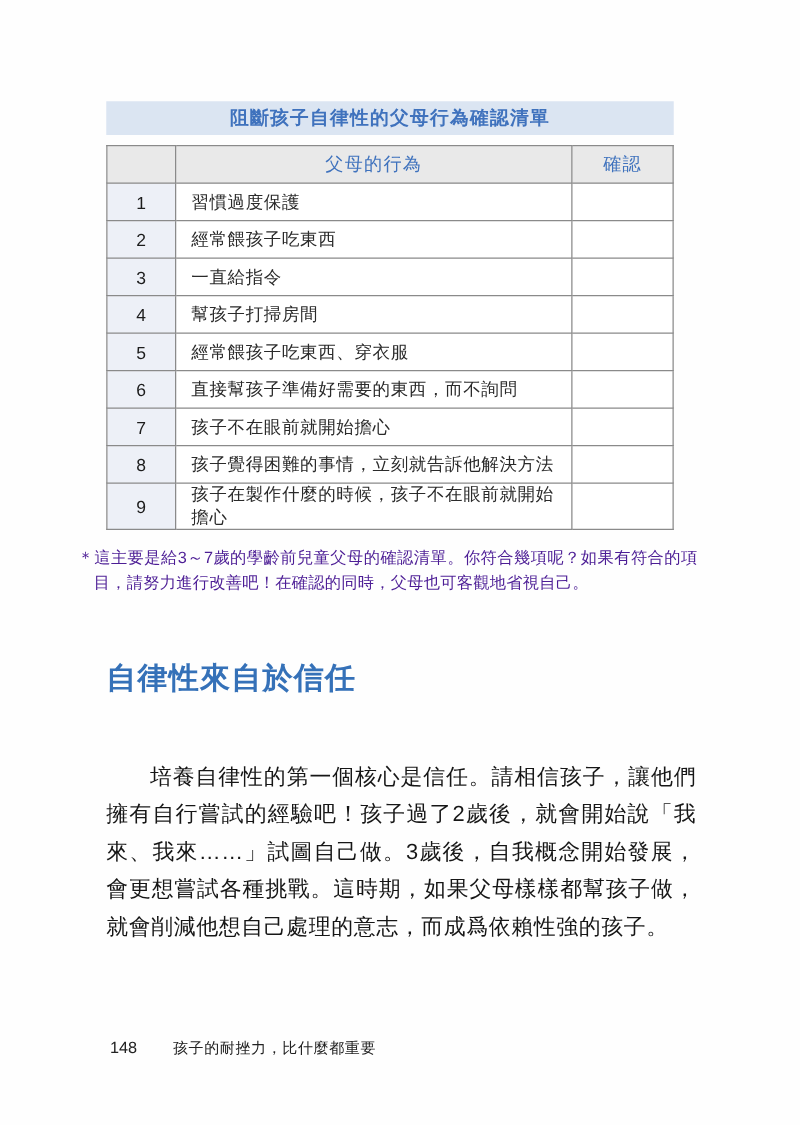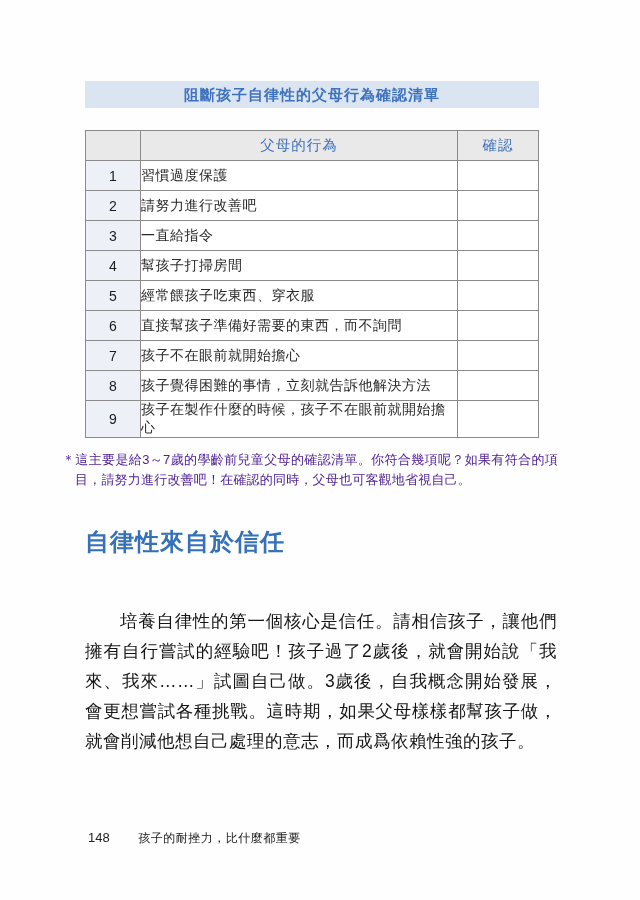--- a/index.html
+++ b/index.html
@@ -24,39 +24,39 @@
   
   .checklist{position:absolute;top:81px;left:85px;width:454px;}
   .title-bar{
     background:var(--title-bar-bg);
     color:var(--accent-blue);
     font-size:15px;font-weight:bold;letter-spacing:1px;
     text-align:center;height:27px;line-height:27px;
   }
   table{
     border-collapse:collapse;table-layout:fixed;
-    width:100%;margin-top:22px;
+    width:100%;margin-top:8px;
   }
   th,td{
     border:1px solid var(--table-border);
     height:30px;font-size:14px;vertical-align:middle;
   }
   thead th{
     background:var(--header-row-bg);
     color:var(--accent-blue);
     font-weight:normal;font-size:14.5px;letter-spacing:1px;
     text-align:center;
   }
   col.c-num{width:55px;}
   col.c-chk{width:81px;}
   td.num{
     background:var(--index-col-bg);
     text-align:center;color:#1c1c1c;
   }
-  td.beh{background:#ffffff;color:#2a2a2a;letter-spacing:0.5px;font-family:Liberation Mono, monospace;}
+  td.beh{background:#ffffff;padding-left:12px;color:#2a2a2a;letter-spacing:0.5px;font-family:Liberation Mono, monospace;}
   td.chk{background:#ffffff;}
   .footnote{
     margin-top:12px;margin-left:-23px;width:496px;
     font-size:13px;line-height:20px;color:#4c1d95;
     padding-left:1em;text-indent:-1em;letter-spacing:0.2px;
     text-align:justify;
   }
 
   
   .section-heading{
@@ -104,21 +104,21 @@
         </tr>
       </thead>
       <tbody>
         <tr>
           <td class="num">1</td>
           <td class="beh">習慣過度保護</td>
           <td class="chk"></td>
         </tr>
         <tr>
           <td class="num">2</td>
-          <td class="beh">請努力進行改善吧</td>
+          <td class="beh">經常餵孩子吃東西</td>
           <td class="chk"></td>
         </tr>
         <tr>
           <td class="num">3</td>
           <td class="beh">一直給指令</td>
           <td class="chk"></td>
         </tr>
         <tr>
           <td class="num">4</td>
           <td class="beh">幫孩子打掃房間</td>

